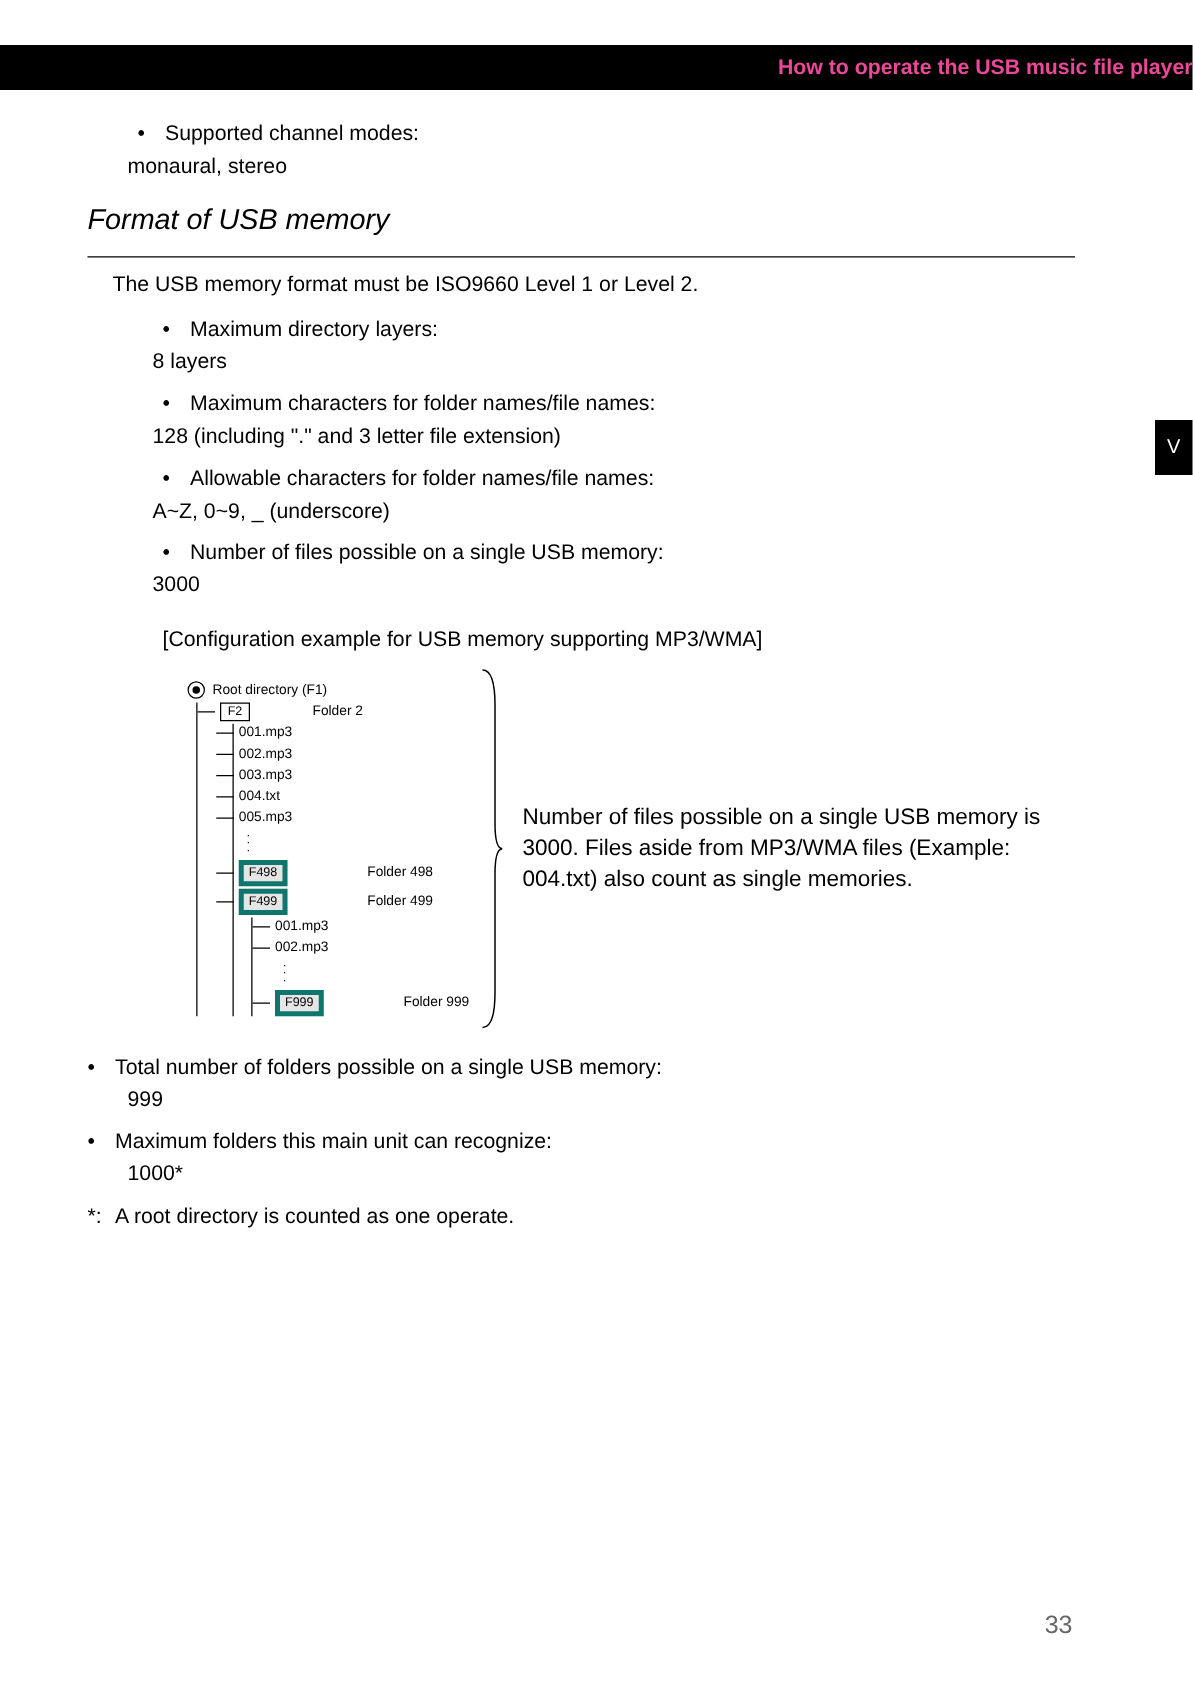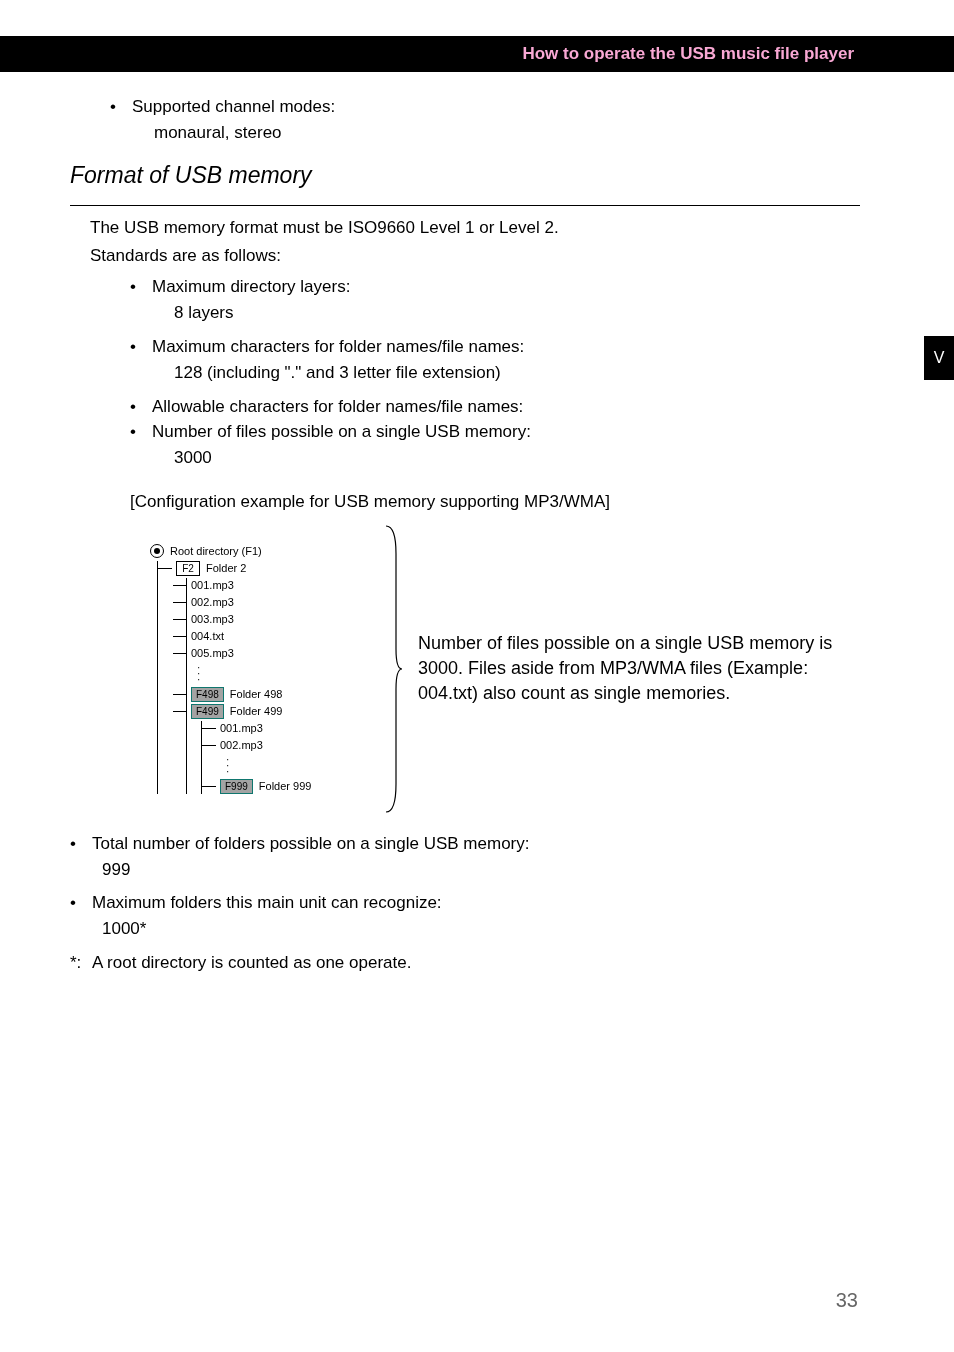--- a/index.html
+++ b/index.html
@@ -11,25 +11,24 @@
     position: relative;
     color: #000;
   }
   .header-bar {
     position: absolute;
     top: 36px;
     left: 0;
     right: 0;
     height: 36px;
     background: #000;
-    color: #f9a8d4;
+    color: #ec4899;
     display: flex;
     align-items: center;
     justify-content: flex-end;
-    padding-right: 100px;
     font-weight: bold;
     font-size: 17px;
   }
   .content {
     position: absolute;
     top: 95px;
     left: 70px;
     right: 94px;
     font-size: 17px;
     line-height: 1.4;
@@ -38,21 +37,21 @@
     display: flex;
     margin-left: 40px;
     margin-bottom: 2px;
   }
   .bullet-dot {
     width: 22px;
     flex-shrink: 0;
   }
   .bullet-body { flex: 1; }
   .bullet-sub {
-    margin-left: 84px;
+    margin-left: 32px;
     margin-bottom: 10px;
   }
   .section-title {
     font-style: italic;
     font-weight: normal;
     font-size: 23px;
     margin: 14px 0 6px 0;
     padding-bottom: 14px;
     border-bottom: 1px solid #000;
   }
@@ -83,27 +82,27 @@
     flex-shrink: 0;
   }
   .d-disc::after {
     content: ""; width: 6px; height: 6px; background: #000; border-radius: 50%;
   }
   .d-box {
     border: 1px solid #000; padding: 1px 4px; margin-right: 6px; font-size: 10px;
     min-width: 24px; text-align: center; background: #fff;
   }
   .d-fbox {
-    border: 1px solid #0f766e; padding: 1px 4px; margin-right: 6px; font-size: 10px;
-    background: #a3a3a3;
+    border: 4px solid #0f766e; padding: 1px 4px; margin-right: 20px; font-size: 10px;
+    background: #e5e5e5;
   }
   .tree-l1 { padding-left: 18px; border-left: 1px solid #000; margin-left: 7px; }
   .tree-l2 { padding-left: 4px; border-left: 1px solid #000; margin-left: 10px; }
   .tree-l3 { padding-left: 18px; border-left: 1px solid #000; margin-left: 10px; }
-  .tick { position: relative; }
+  .tick { position: relative; gap: 44px; }
   .tick::before {
     content: ""; position: absolute; left: -18px; top: 50%; width: 14px; height: 1px; background: #000;
   }
   .dots-v { padding: 2px 0 2px 6px; font-size: 10px; line-height: 0.6; }
 
   
   .brace-col {
     width: 24px;
     align-self: stretch;
     display: flex;
@@ -163,40 +162,40 @@
   <div class="bullet-row">
     <div class="bullet-dot">•</div>
     <div class="bullet-body">Supported channel modes:</div>
   </div>
   <div class="bullet-sub">monaural, stereo</div>
 
   <div class="section-title">Format of USB memory</div>
 
   <div class="section-body">
     <div class="para">The USB memory format must be ISO9660 Level 1 or Level 2.</div>
-    <div>Standards are as follows:</div>
 
     <div style="height:8px"></div>
 
     <div class="bullet-row">
       <div class="bullet-dot">•</div>
       <div class="bullet-body">Maximum directory layers:</div>
     </div>
     <div class="bullet-sub">8 layers</div>
 
     <div class="bullet-row">
       <div class="bullet-dot">•</div>
       <div class="bullet-body">Maximum characters for folder names/file names:</div>
     </div>
     <div class="bullet-sub">128 (including "." and 3 letter file extension)</div>
 
     <div class="bullet-row">
       <div class="bullet-dot">•</div>
       <div class="bullet-body">Allowable characters for folder names/file names:</div>
     </div>
+    <div class="bullet-sub">A~Z, 0~9, _ (underscore)</div>
 
     <div class="bullet-row">
       <div class="bullet-dot">•</div>
       <div class="bullet-body">Number of files possible on a single USB memory:</div>
     </div>
     <div class="bullet-sub">3000</div>
 
     <div class="config-caption">[Configuration example for USB memory supporting MP3/WMA]</div>
 
     <div class="diagram-wrap">

